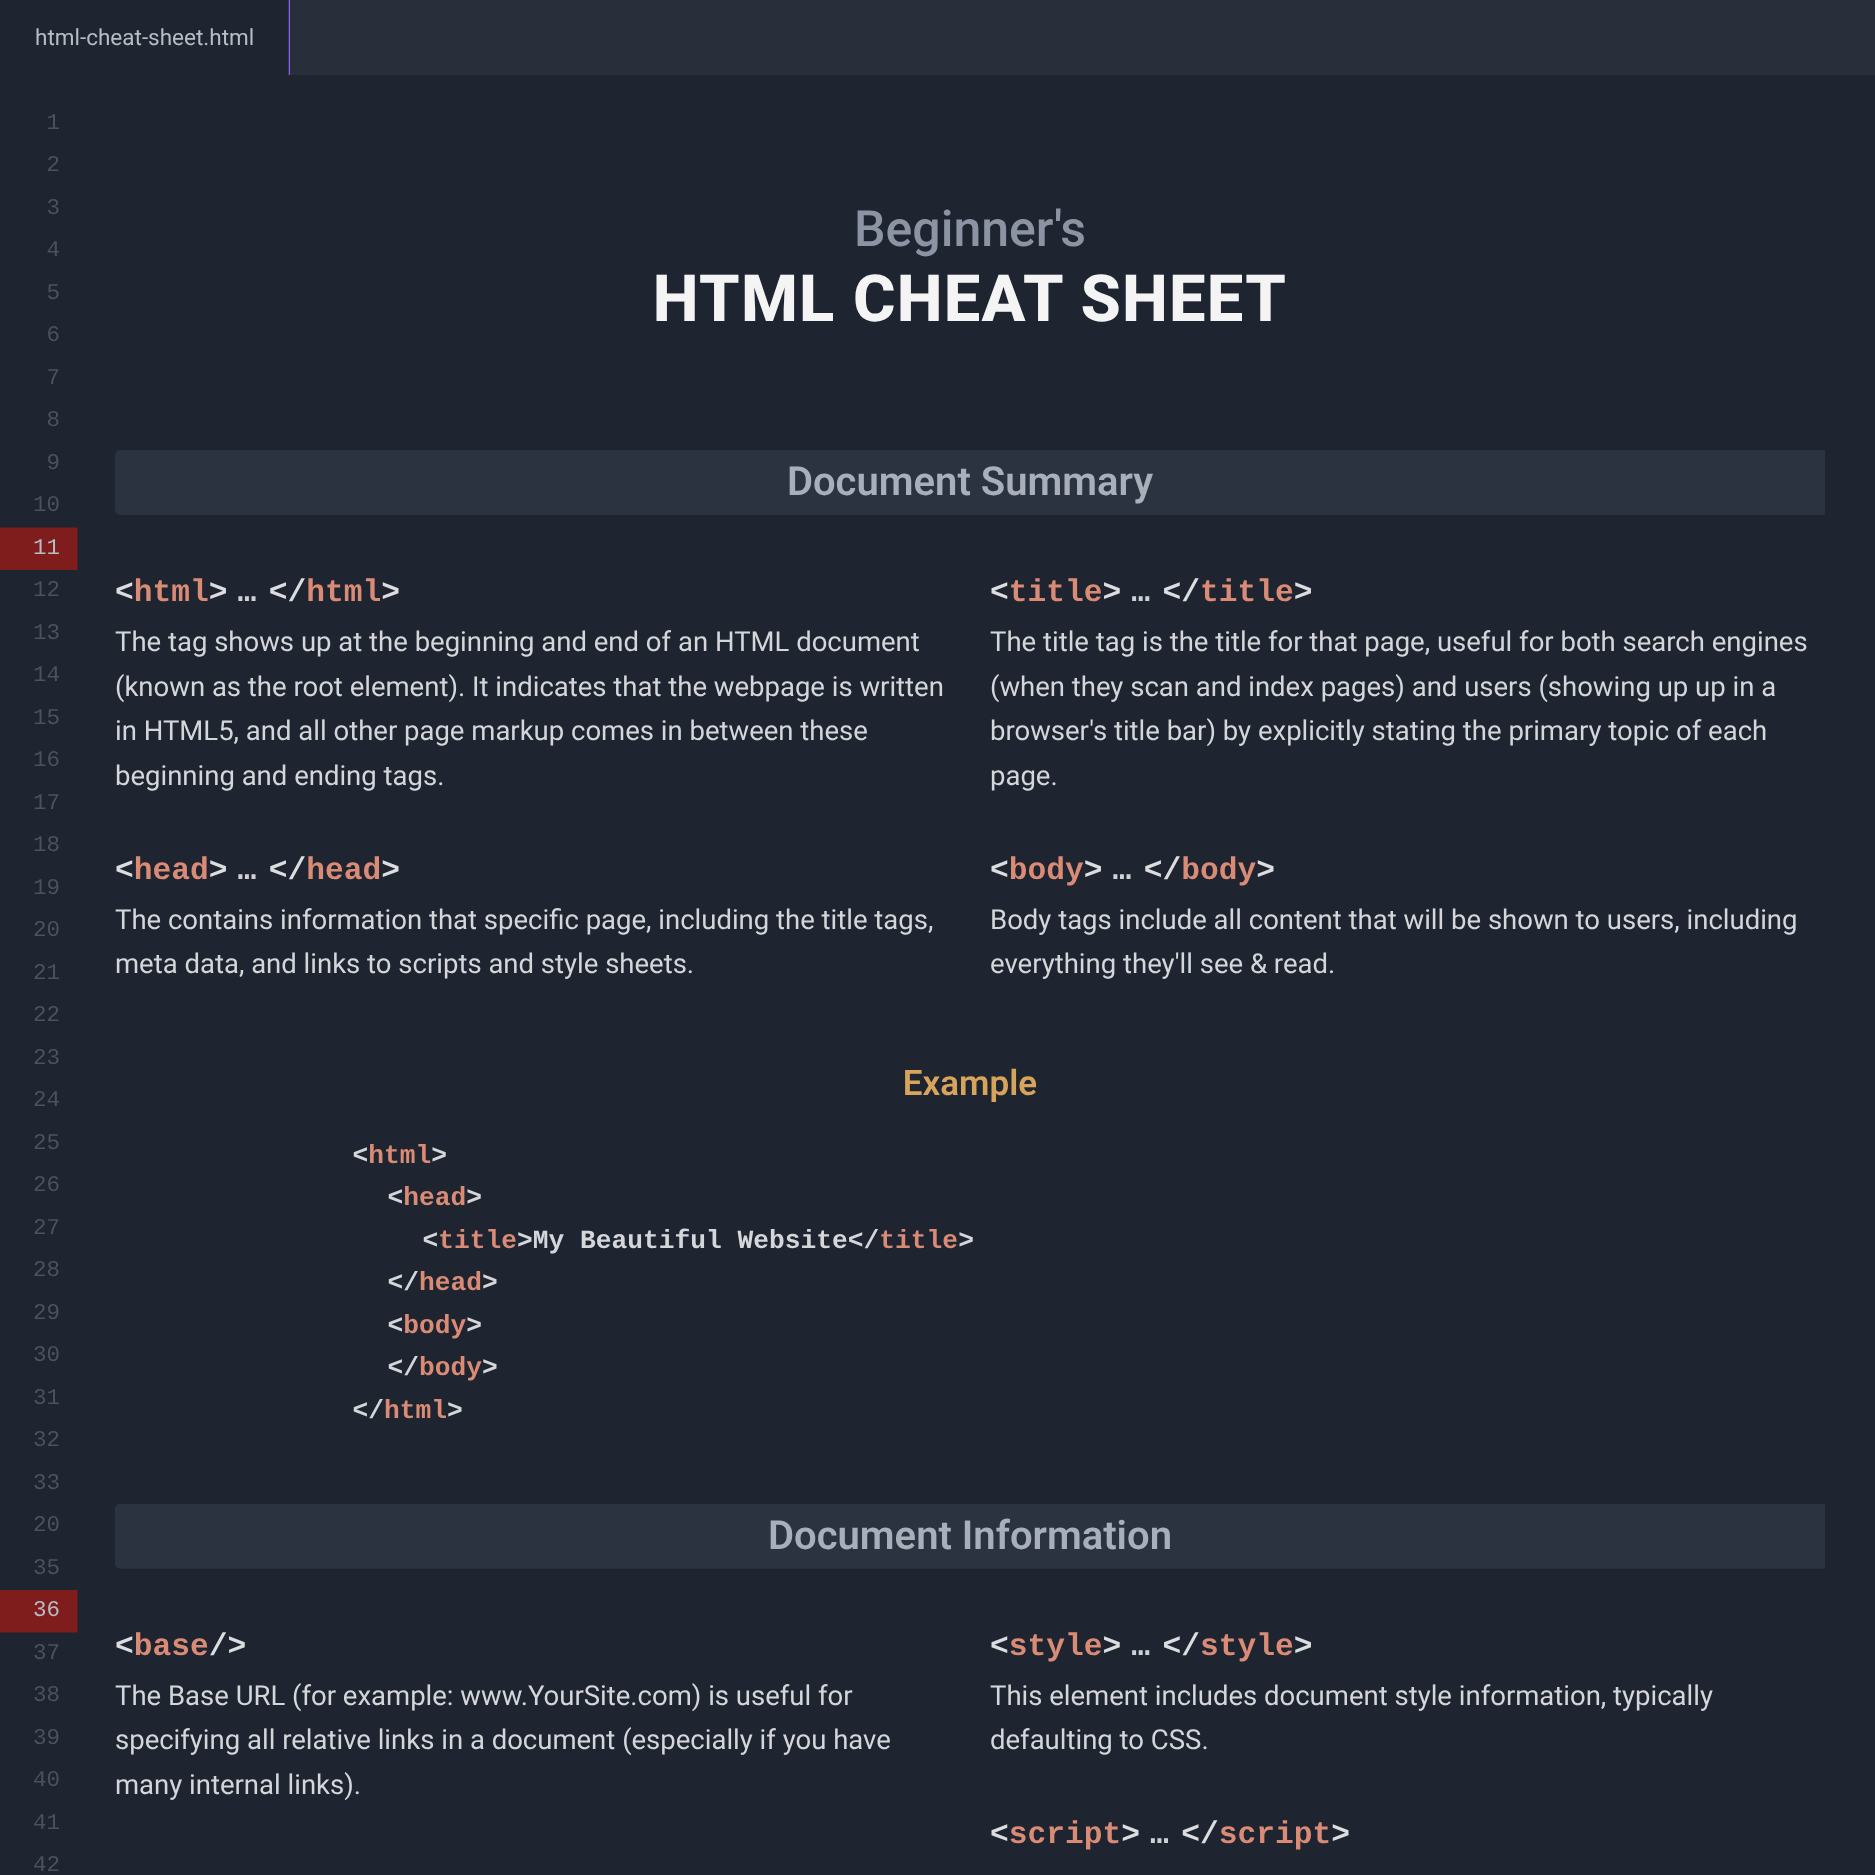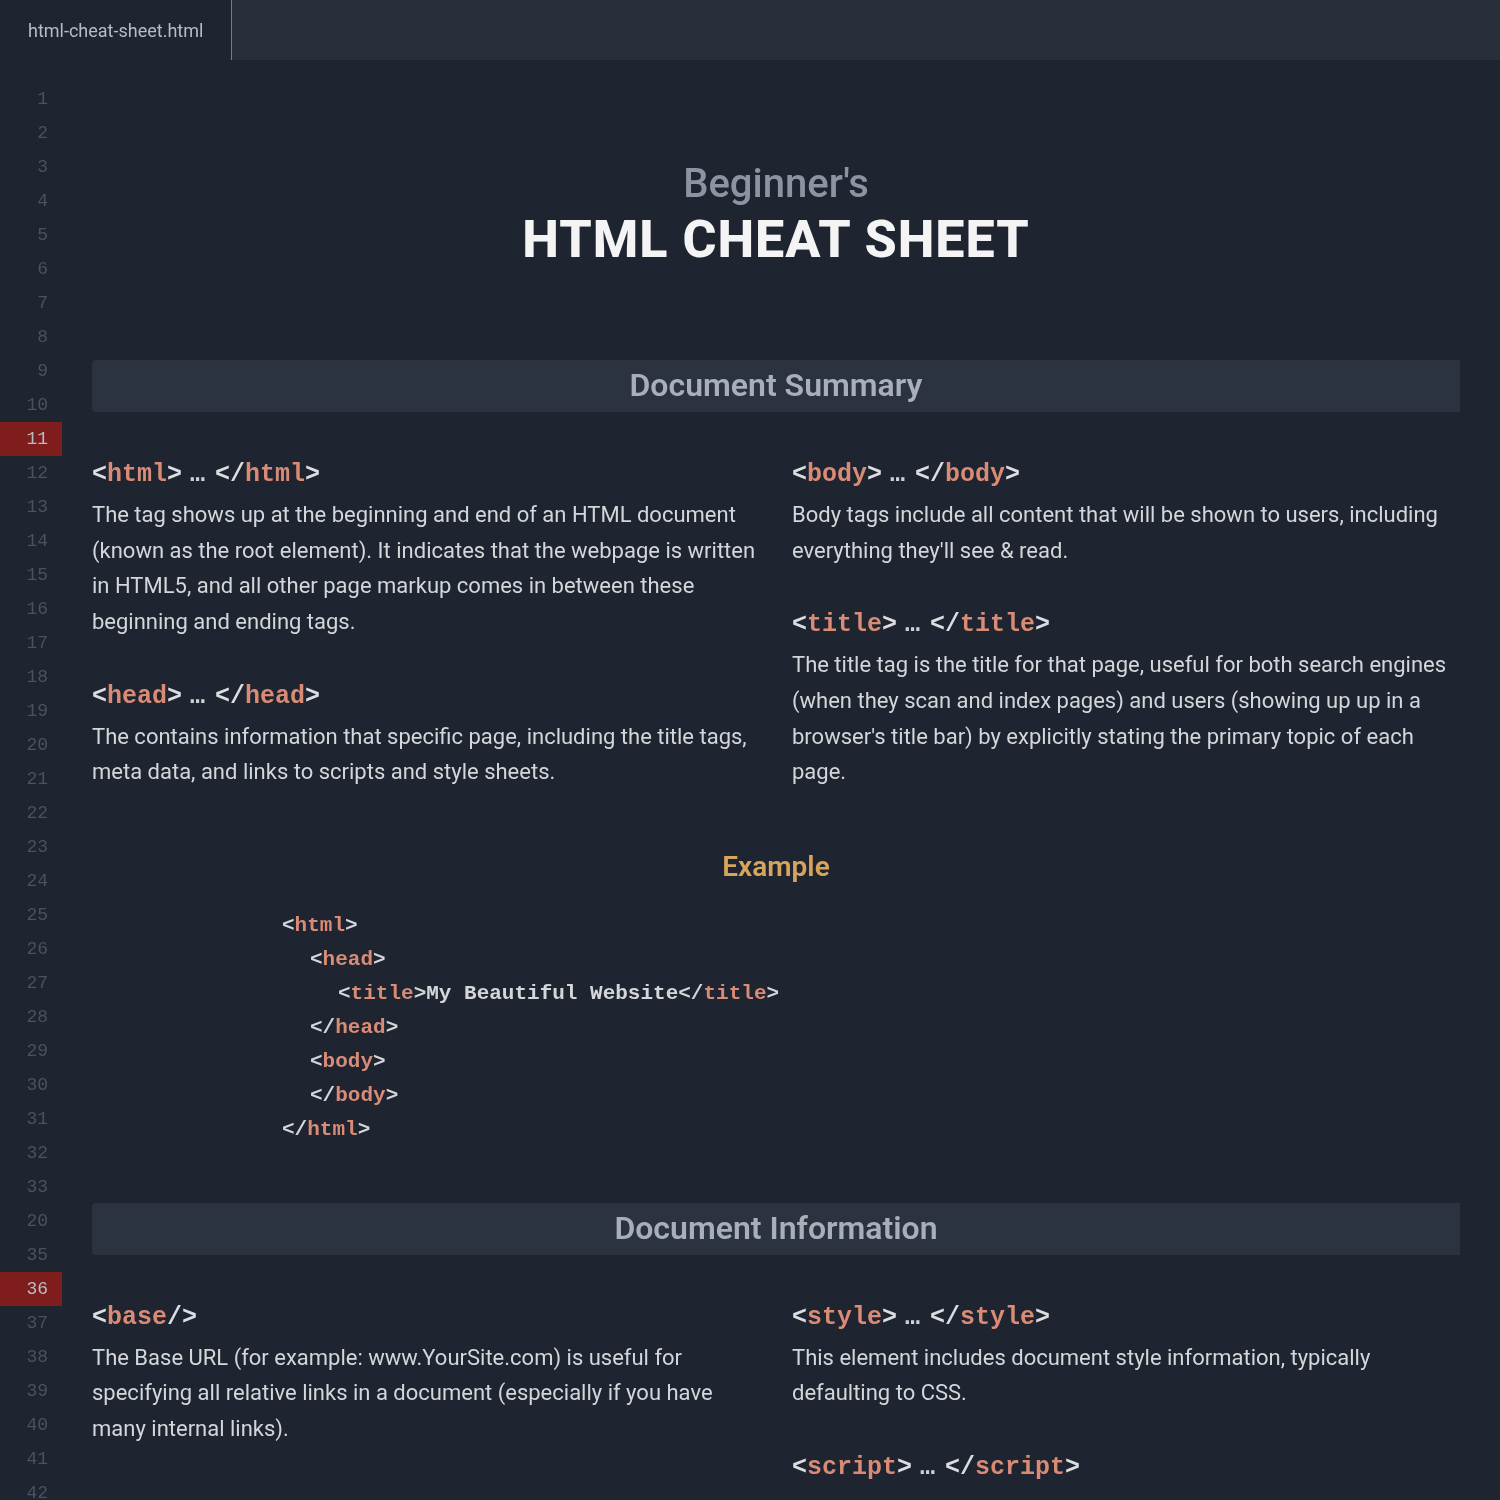--- a/index.html
+++ b/index.html
@@ -200,26 +200,26 @@
               <div class="tagline">&lt;<span class="nm">html</span>&gt;<span class="dots">…</span>&lt;/<span class="nm">html</span>&gt;</div>
               <div class="desc">The tag shows up at the beginning and end of an HTML document (known as the root element). It indicates that the webpage is written in HTML5, and all other page markup comes in between these beginning and ending tags.</div>
             </div>
             <div class="entry">
               <div class="tagline">&lt;<span class="nm">head</span>&gt;<span class="dots">…</span>&lt;/<span class="nm">head</span>&gt;</div>
               <div class="desc">The contains information that specific page, including the title tags, meta data, and links to scripts and style sheets.</div>
             </div>
           </div>
         <div class="col" id="s1-right">
             <div class="entry">
+              <div class="tagline">&lt;<span class="nm">title</span>&gt;<span class="dots">…</span>&lt;/<span class="nm">title</span>&gt;</div>
+              <div class="desc">The title tag is the title for that page, useful for both search engines (when they scan and index pages) and users (showing up up in a browser's title bar) by explicitly stating the primary topic of each page.</div>
+            </div>
+            <div class="entry">
               <div class="tagline">&lt;<span class="nm">body</span>&gt;<span class="dots">…</span>&lt;/<span class="nm">body</span>&gt;</div>
               <div class="desc">Body tags include all content that will be shown to users, including everything they'll see &amp; read.</div>
-            </div>
-            <div class="entry">
-              <div class="tagline">&lt;<span class="nm">title</span>&gt;<span class="dots">…</span>&lt;/<span class="nm">title</span>&gt;</div>
-              <div class="desc">The title tag is the title for that page, useful for both search engines (when they scan and index pages) and users (showing up up in a browser's title bar) by explicitly stating the primary topic of each page.</div>
             </div>
           </div>
       </div>
 
       <div class="example-heading">Example</div>
       <div class="codeblock" id="codeblock">
           <div><span class="b">&lt;</span><span class="t">html</span><span class="b">&gt;</span></div>
           <div class="i1"><span class="b">&lt;</span><span class="t">head</span><span class="b">&gt;</span></div>
           <div class="i2"><span class="b">&lt;</span><span class="t">title</span><span class="b">&gt;My Beautiful Website&lt;/</span><span class="t">title</span><span class="b">&gt;</span></div>
           <div class="i1"><span class="b">&lt;/</span><span class="t">head</span><span class="b">&gt;</span></div>

